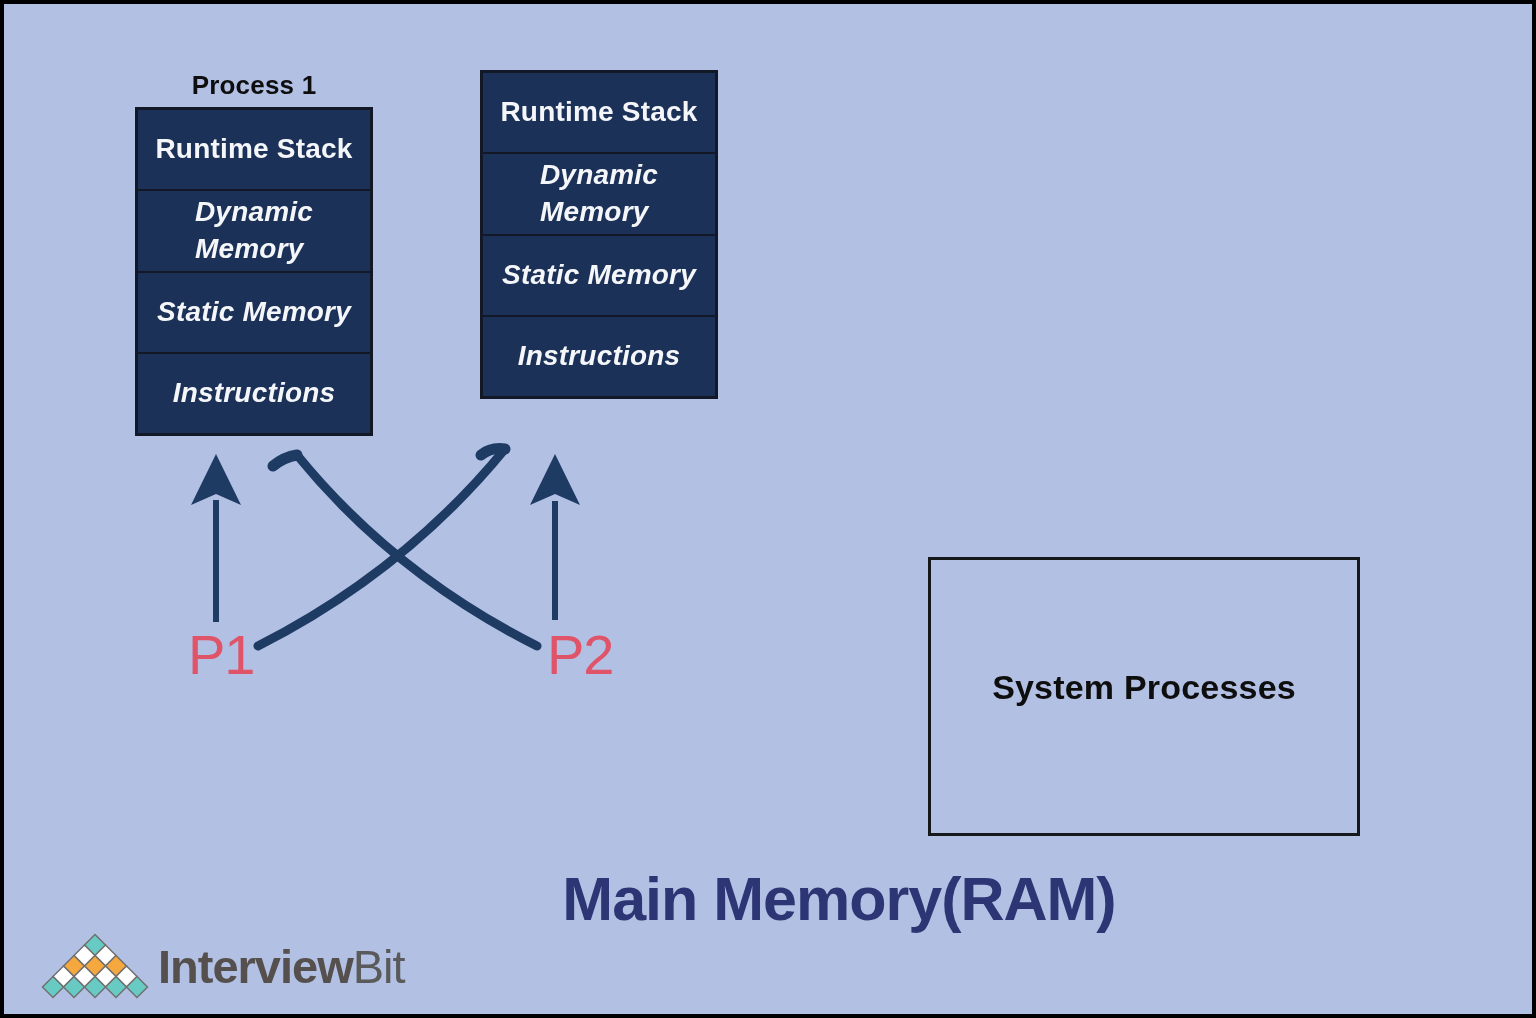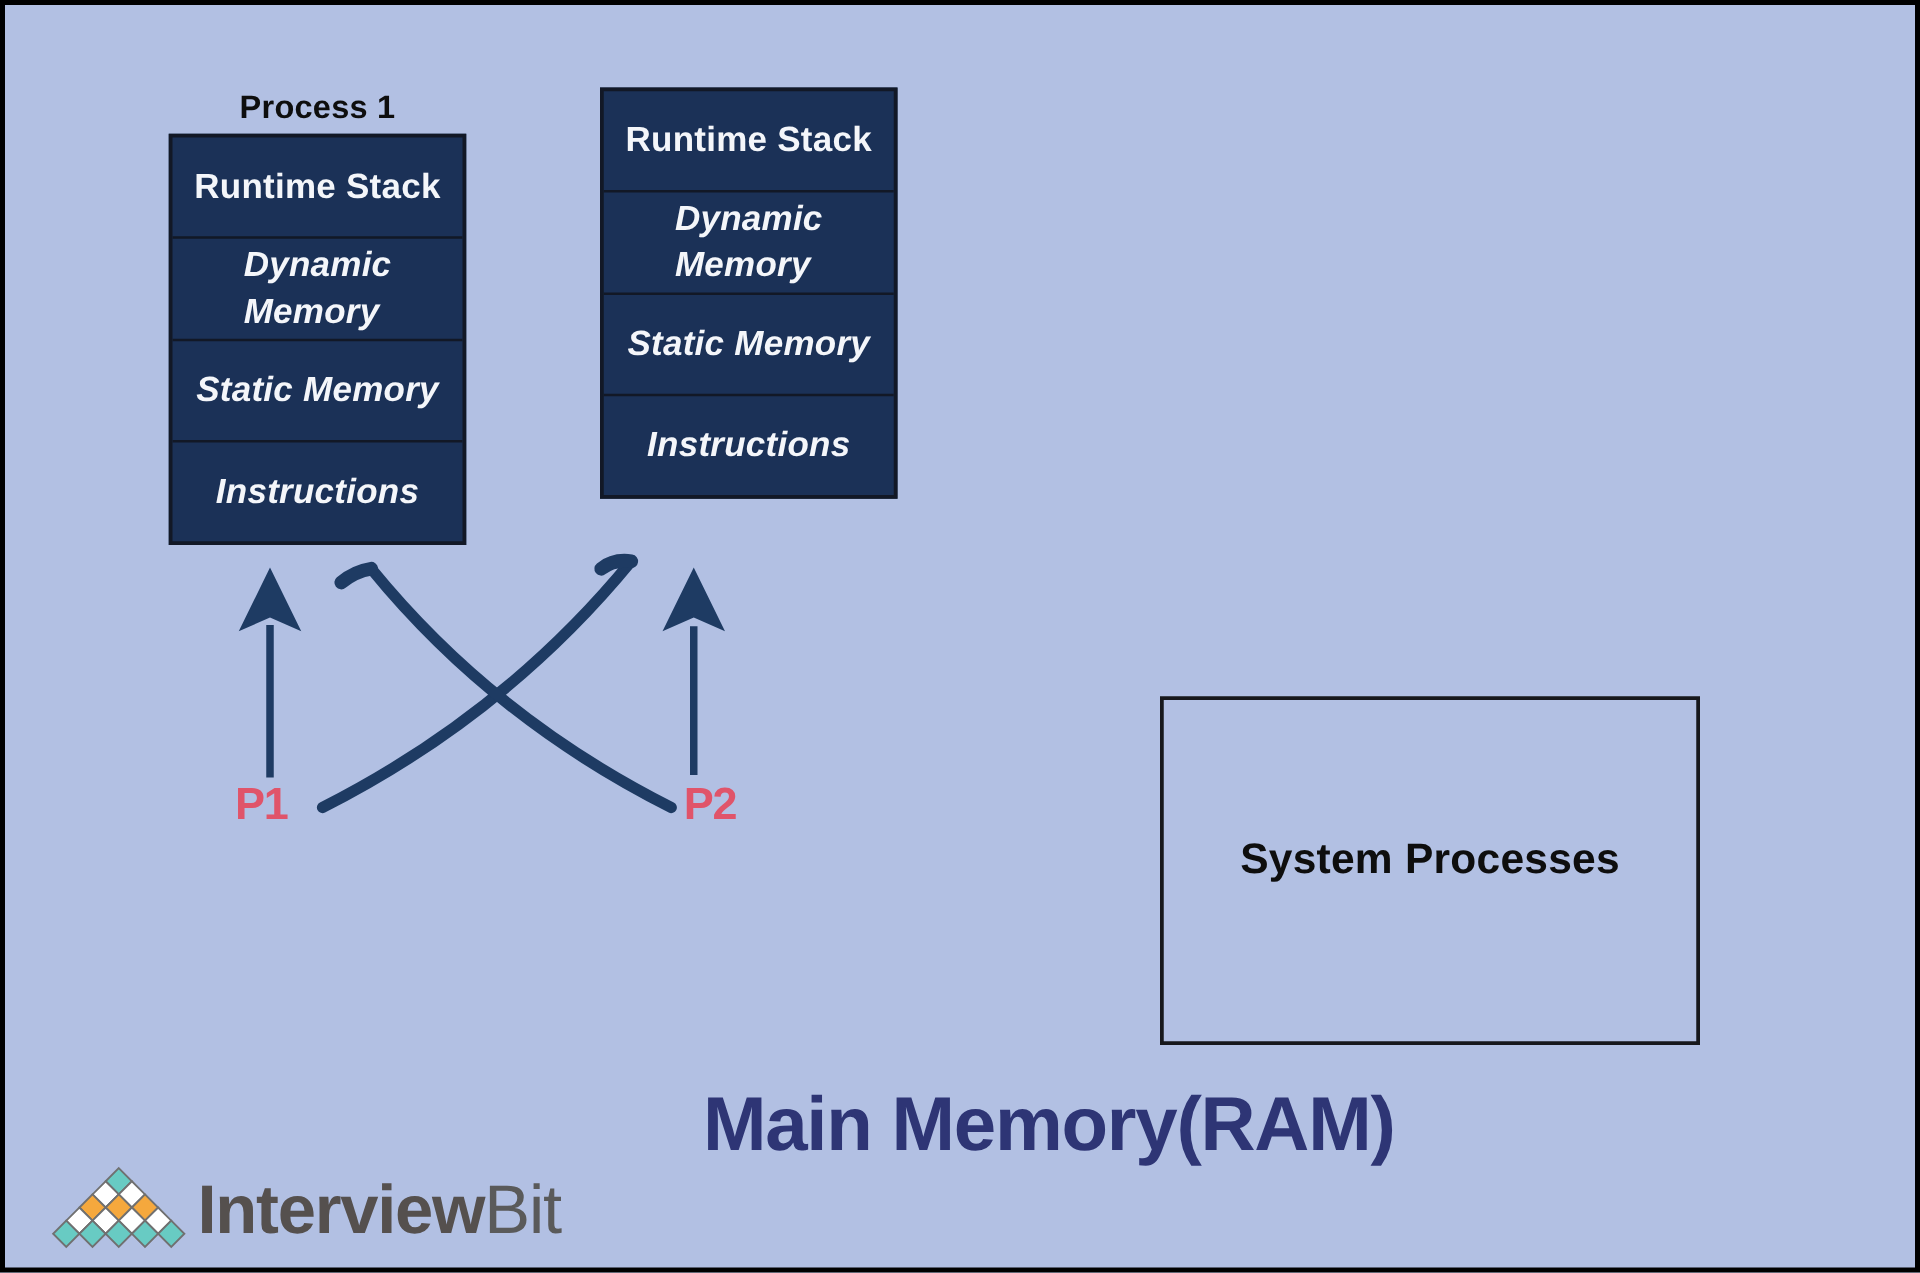--- a/index.html
+++ b/index.html
@@ -44,29 +44,29 @@
     position:absolute;left:924px;top:553px;width:432px;height:279px;
     border:3px solid #17181c;display:flex;align-items:center;justify-content:center;
     padding-bottom:18px;
   }
   .system-box-label{font-size:34px;font-weight:700;color:var(--title-text);letter-spacing:0.2px;}
   .main-title{
     position:absolute;left:335px;top:860px;width:1000px;text-align:center;
     font-size:61px;font-weight:700;letter-spacing:-1px;color:var(--heading);
   }
   .p-label{
-    position:absolute;top:618px;font-size:36px;font-weight:700;color:var(--process-label);
+    position:absolute;top:618px;font-size:56px;font-weight:400;color:var(--process-label);
     white-space:nowrap;letter-spacing:-1px;
   }
   .p-label.p1{left:184px;}
   .p-label.p2{left:543px;}
 
   .logo{position:absolute;left:36px;top:929px;display:flex;align-items:center;}
   .logo-pyramid{width:110px;height:68px;display:block;}
-  .brand{margin-left:8px;font-size:55px;line-height:68px;letter-spacing:-1px;white-space:nowrap;}
+  .brand{margin-left:8px;font-size:47px;line-height:68px;letter-spacing:-1px;white-space:nowrap;}
   .brand-bold{font-weight:700;color:var(--brand-bold);}
   .brand-light{font-weight:400;color:var(--brand-light);}
 </style>
 </head>
 <body>
 
 <div class="canvas">
 
   <svg class="arrows-layer" viewBox="0 0 1536 1018">
     <g>

